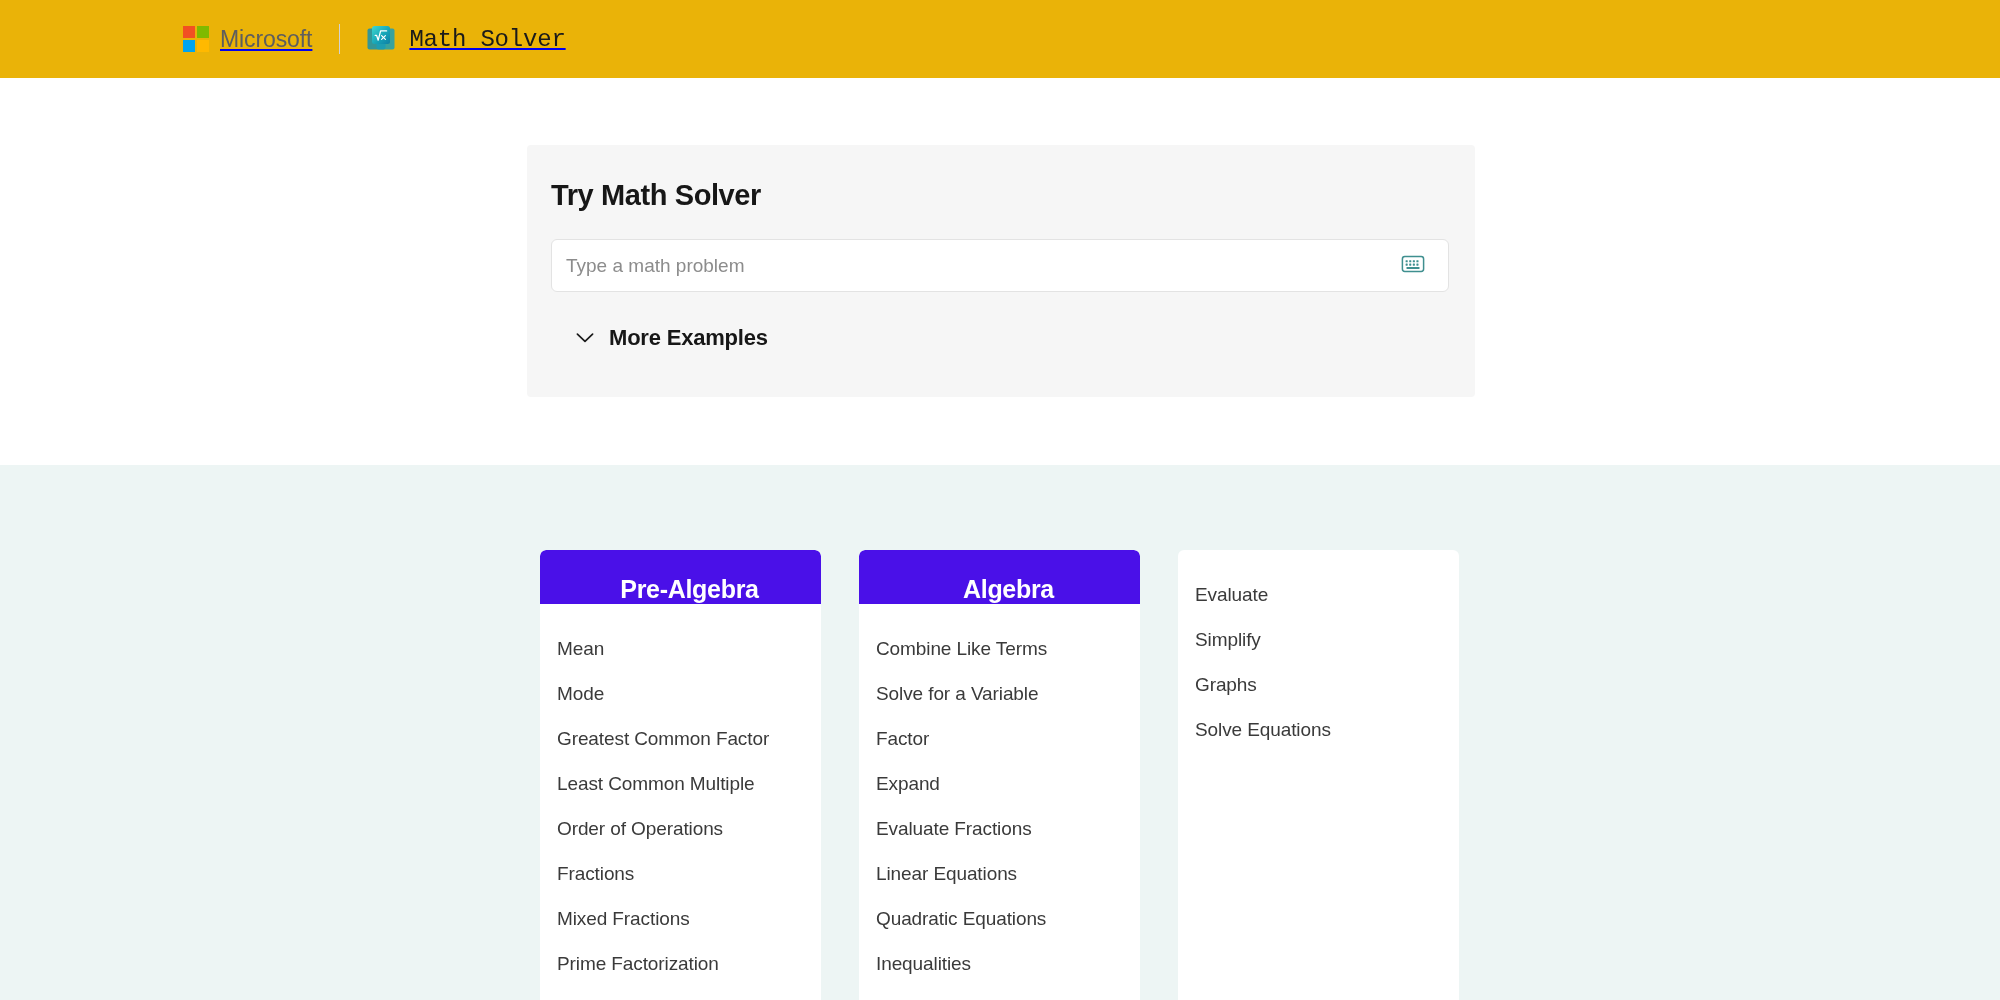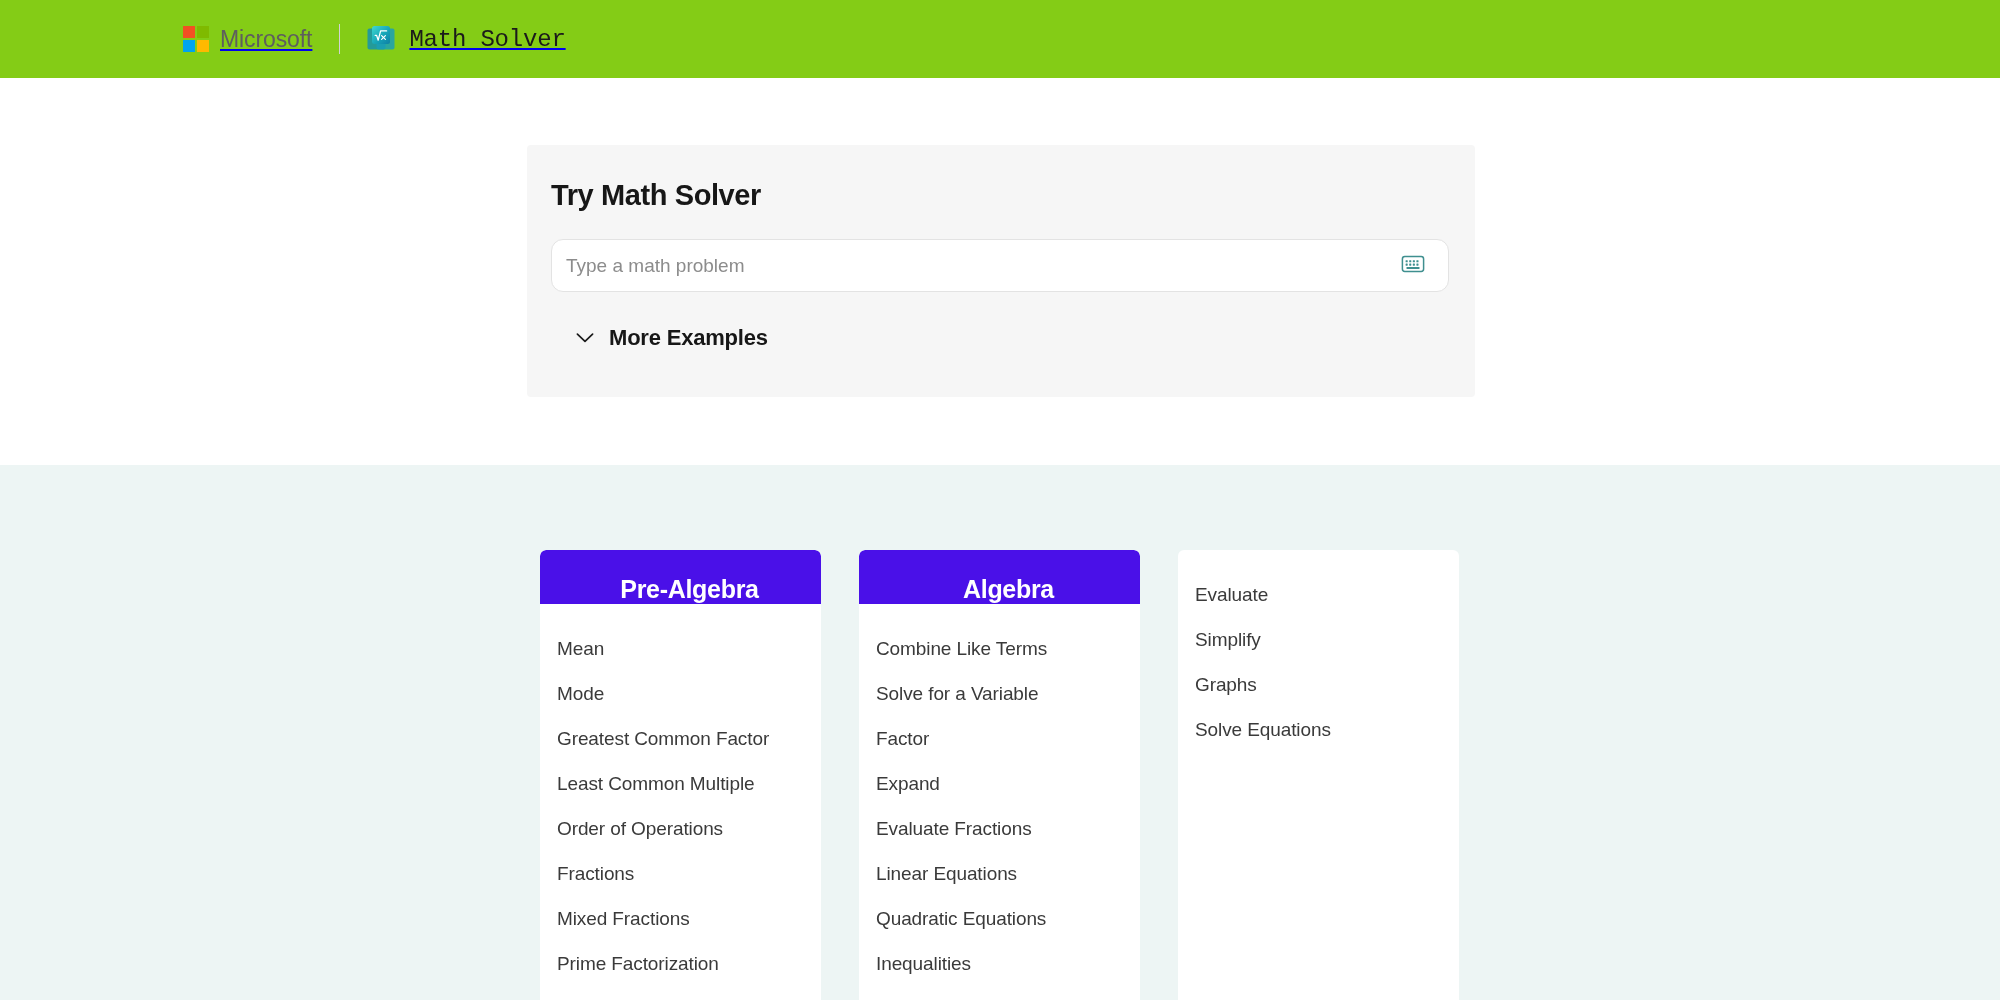--- a/index.html
+++ b/index.html
@@ -14,21 +14,21 @@
   }
 
   .page { position: relative; width: 2000px; height: 1000px; background: #ffffff; }
 
   
   .header {
     position: absolute;
     top: 0; left: 0;
     width: 2000px;
     height: 78px;
-    background: #84cc16;
+    background: #eab308;
     display: flex;
     align-items: center;
     padding-left: 183px;
   }
   .ms-brand { display: flex; align-items: center; gap: 11px; }
   .ms-logo {
     width: 26px; height: 26px;
     display: grid;
     grid-template-columns: 1fr 1fr;
     grid-template-rows: 1fr 1fr;
@@ -82,21 +82,21 @@
     color: #171717;
     letter-spacing: -0.4px;
   }
   .solver-input-row {
     position: absolute;
     top: 94px; left: 24px;
     width: 898px;
     height: 53px;
     background: #ffffff;
     border: 1px solid #e3e3e3;
-    border-radius: 12px;
+    border-radius: 6px;
     display: flex;
     align-items: center;
     padding: 0 16px 0 14px;
   }
   .solver-input {
     flex: 1;
     border: none;
     outline: none;
     font-size: 19px;
     color: #2b2b2b;

